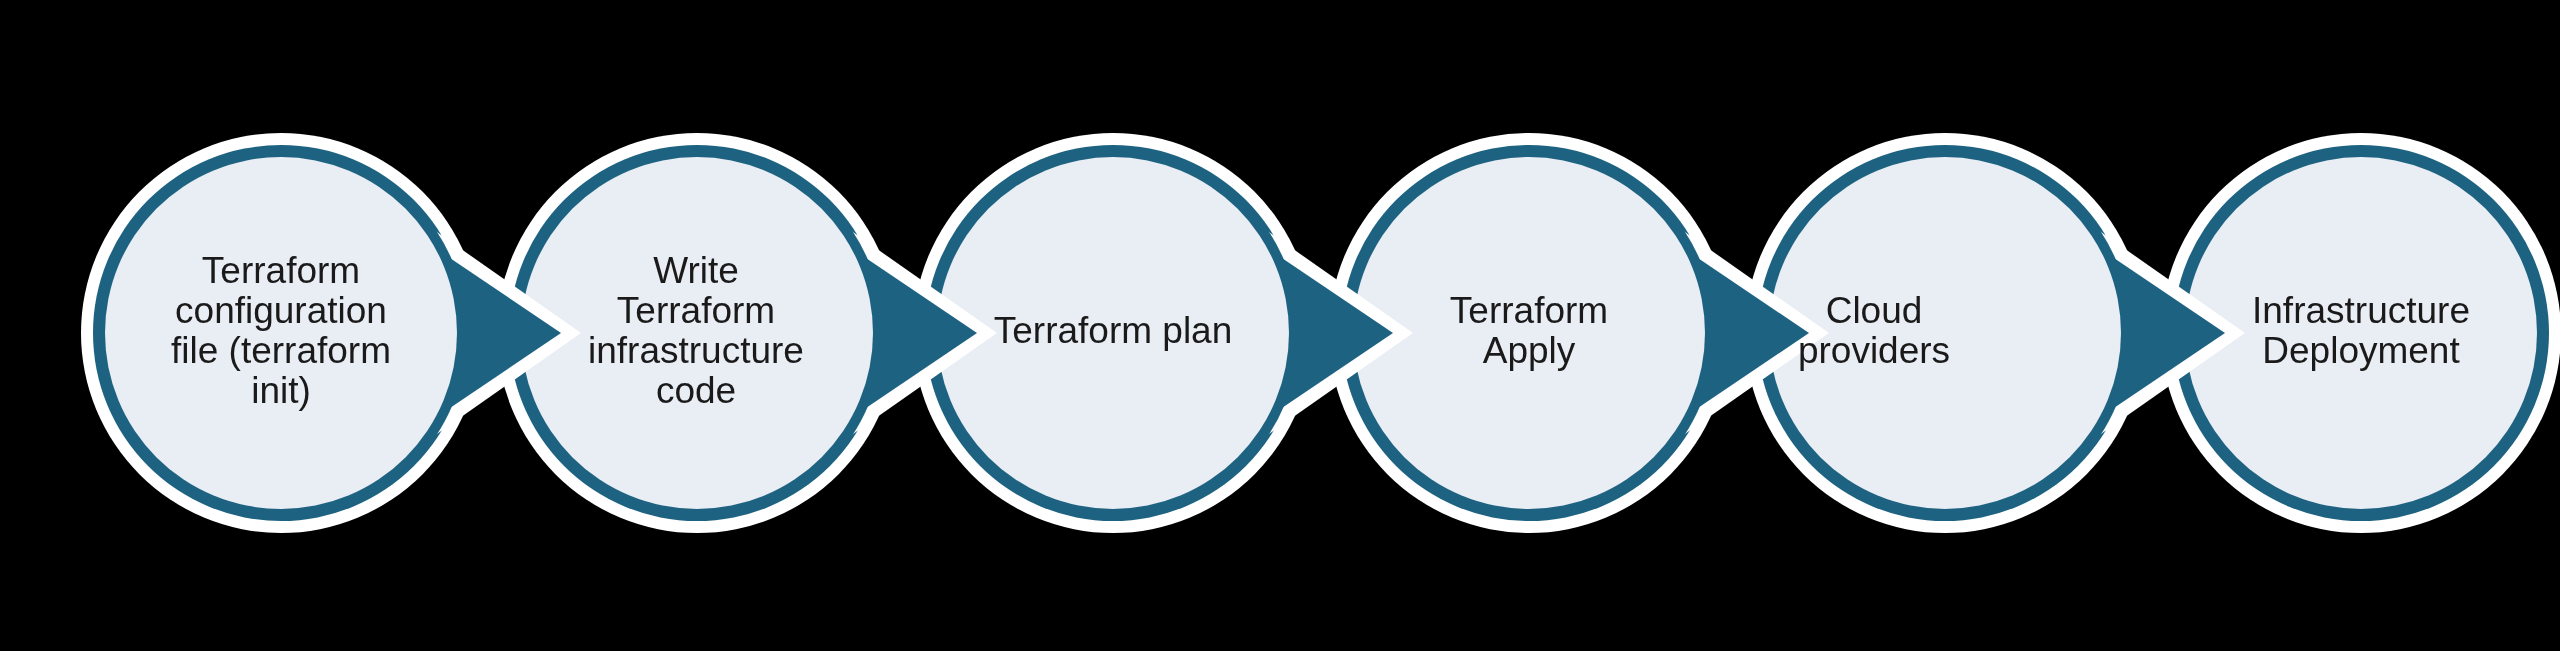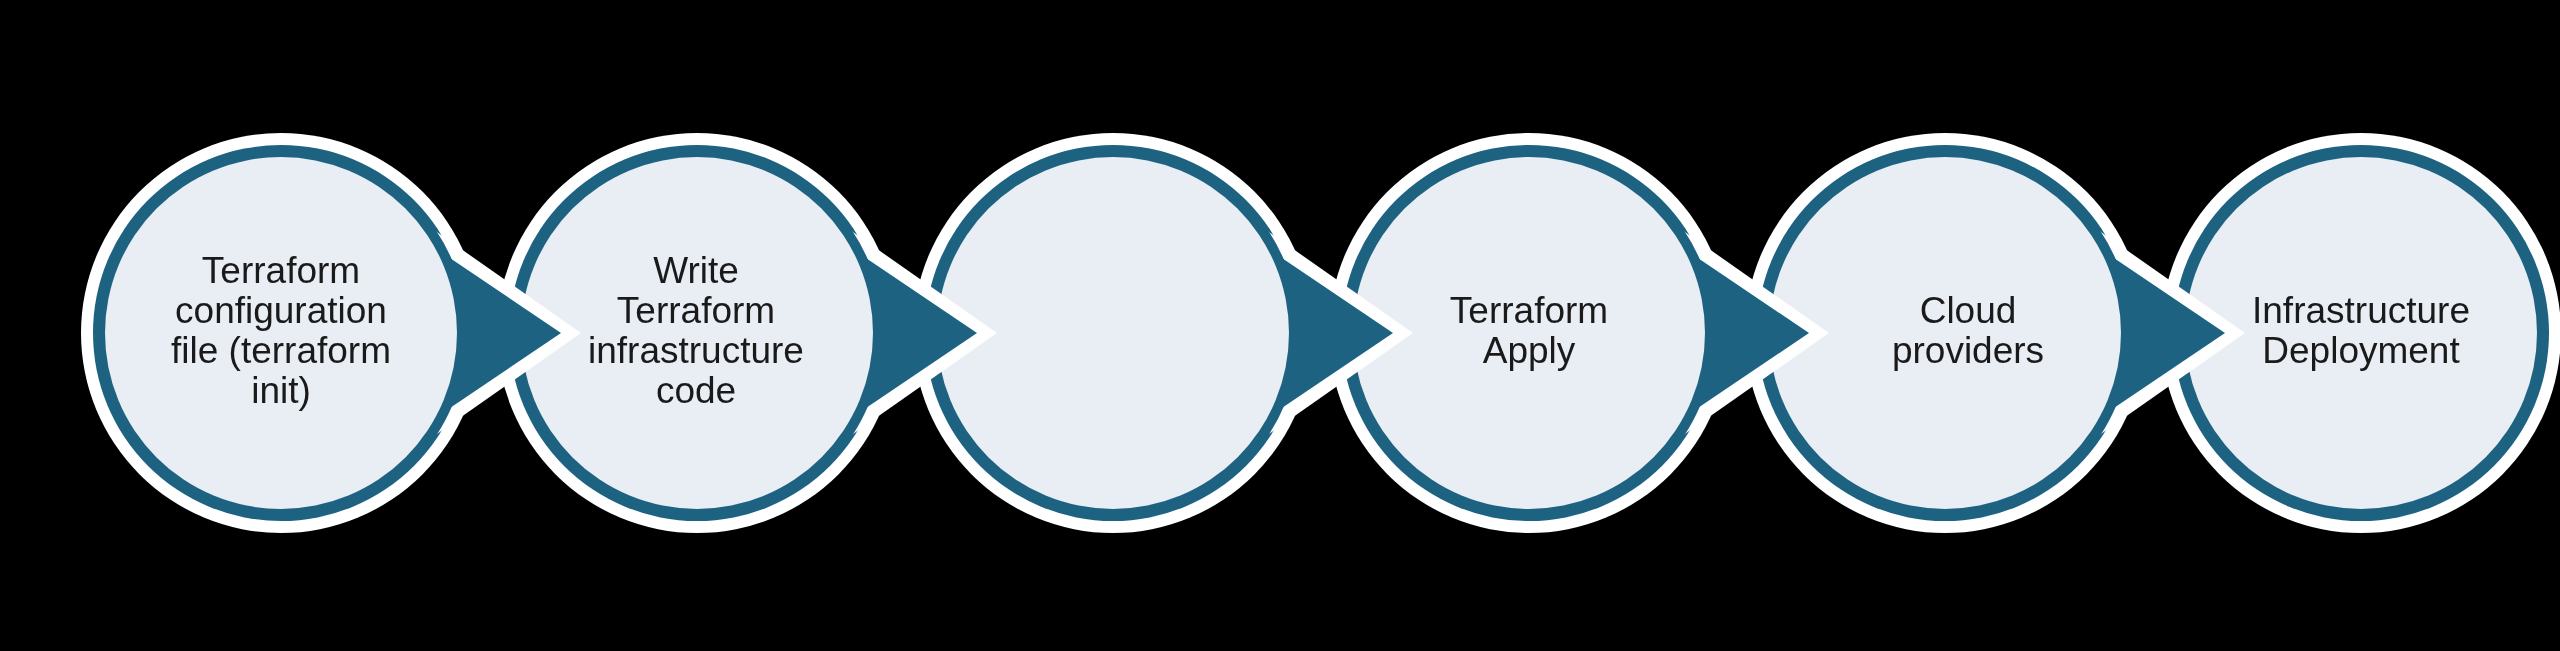--- a/index.html
+++ b/index.html
@@ -120,19 +120,20 @@
   </svg>
 
   <div class="step-label" style="left:281px">Terraform
 configuration
 file (terraform
 init)</div>
   <div class="step-label" style="left:696px">Write
 Terraform
 infrastructure
 code</div>
+  <div class="step-label" style="left:1113px">Terraform plan</div>
   <div class="step-label" style="left:1529px">Terraform
 Apply</div>
-  <div class="step-label" style="left:1968px">Cloud
+  <div class="step-label" style="left:1874px">Cloud
 providers</div>
   <div class="step-label" style="left:2361px">Infrastructure
 Deployment</div>
 </div>
 
 </body></html>

